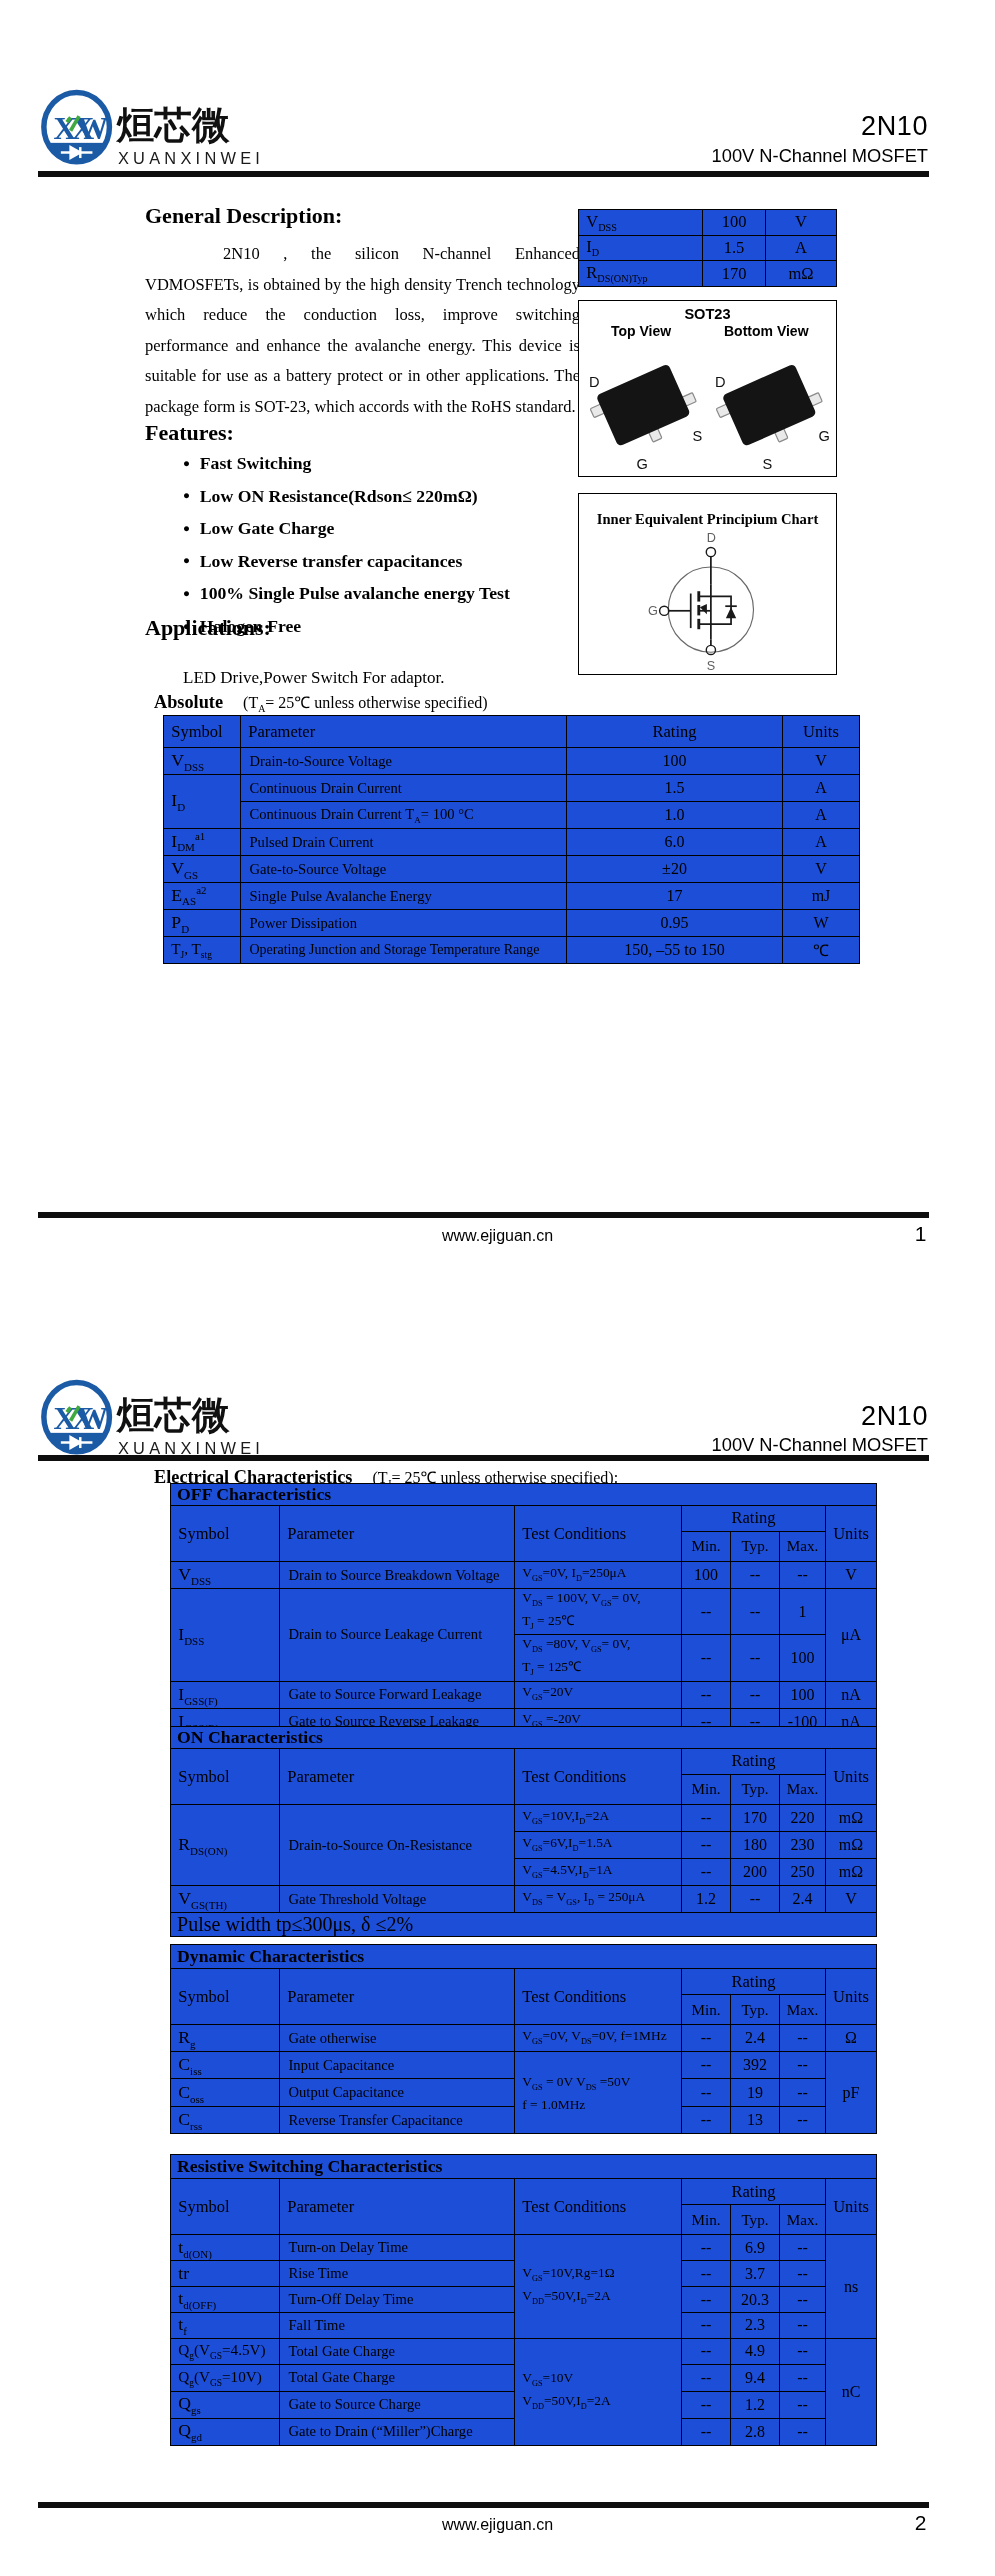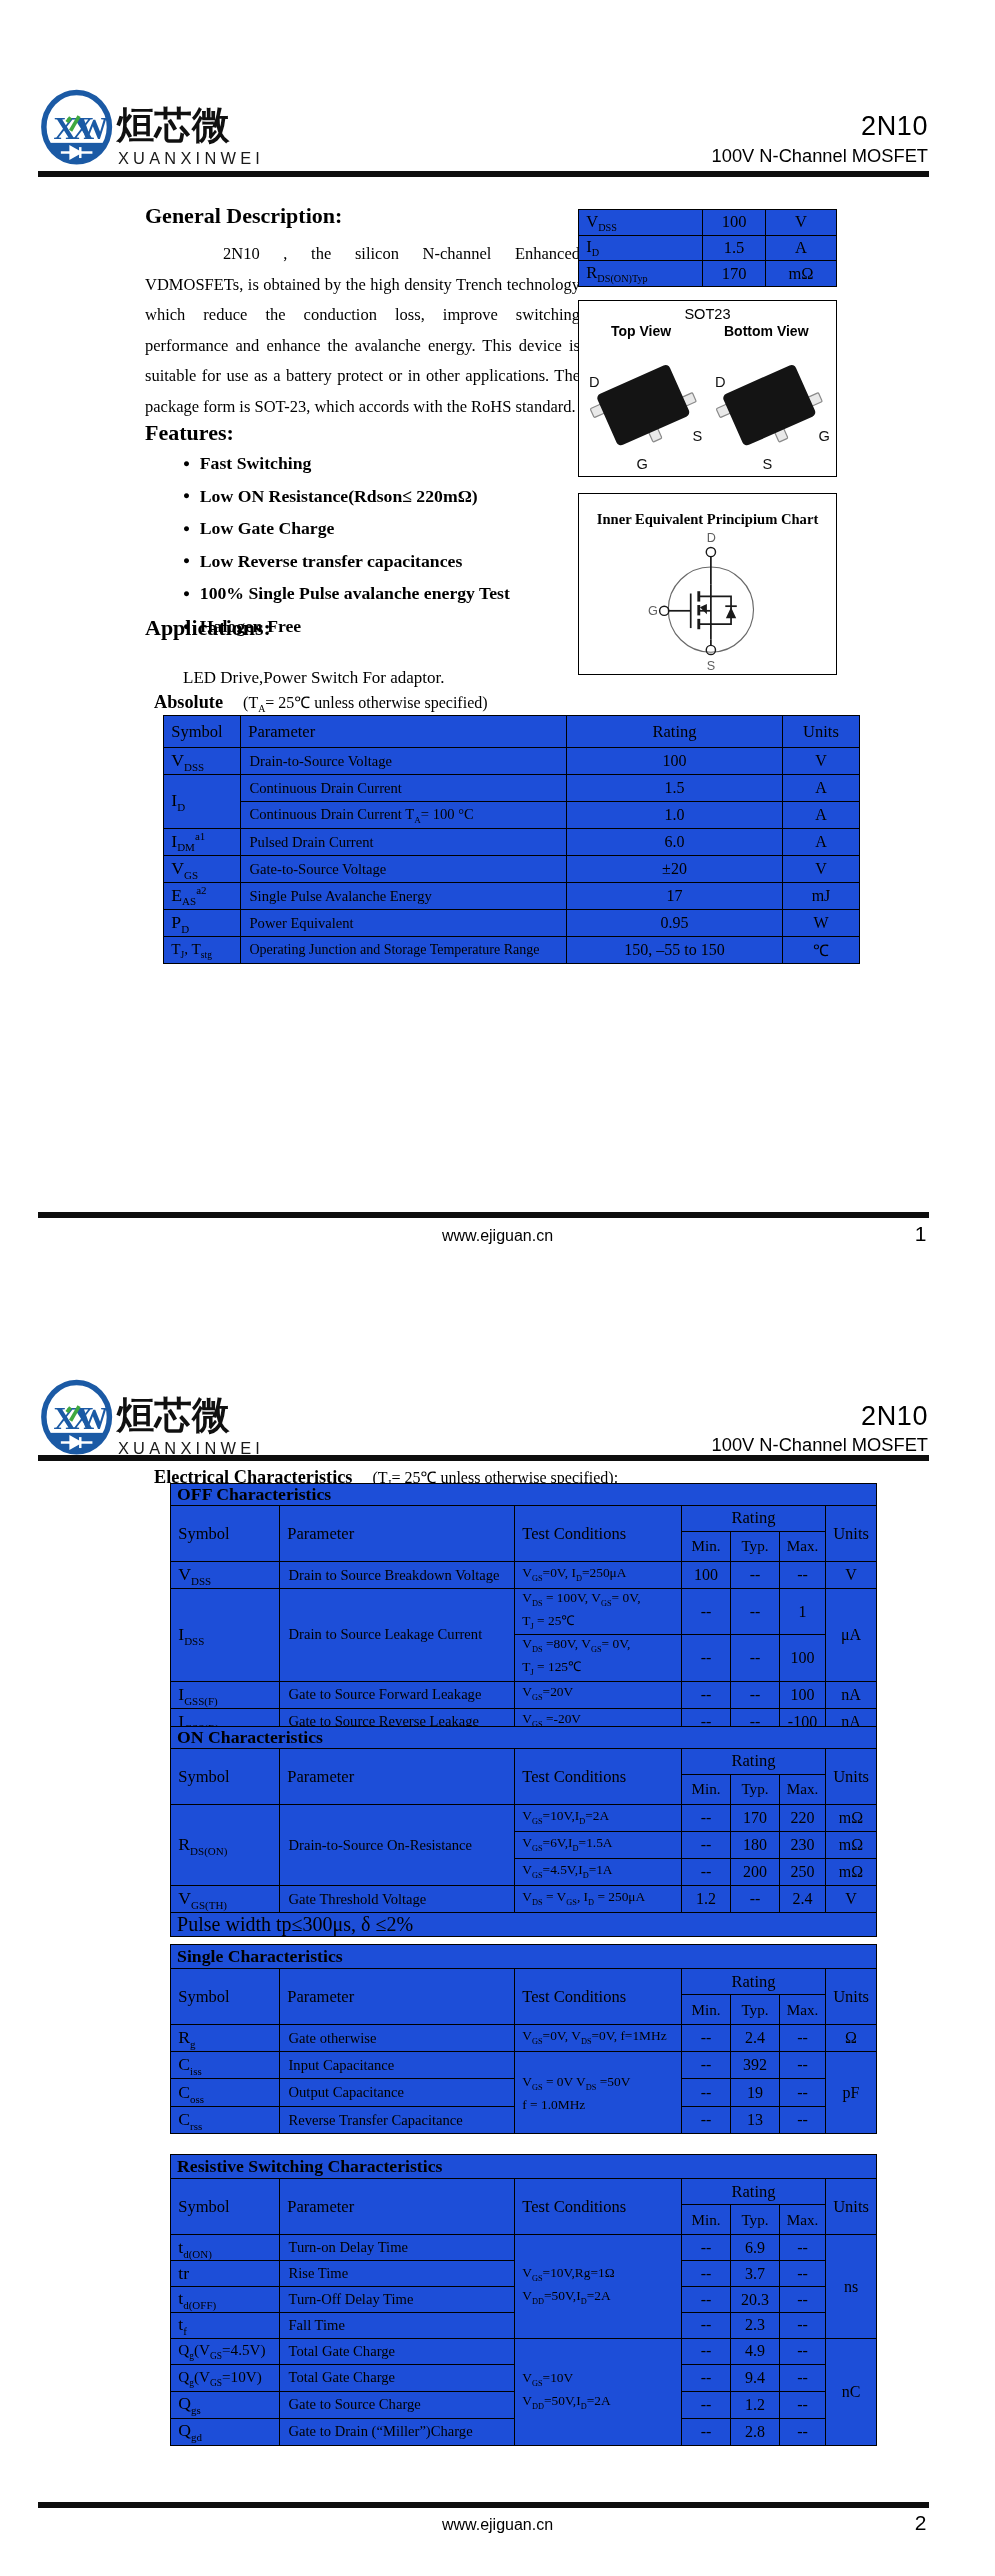--- a/index.html
+++ b/index.html
@@ -37,21 +37,21 @@
   .val { font-size:16px; text-align:center; }
   .unit{ font-size:16px; text-align:center; }
   .note{ font-size:20px; padding-left:6.1px; }
   .line{ display:block; }
 
   .spec td { font-size:16.5px; }
   .spec .lab { padding-left:7.3px; }
   .spec .v, .spec .u { text-align:center; }
 
   .box { position:absolute; border:1.2px solid #000; background:#fff; }
-  .boxtitle-sans { font-family:"Liberation Sans",sans-serif; font-weight:400; font-size:14.6px; text-align:center; }
+  .boxtitle-sans { font-family:"Liberation Sans",sans-serif; font-weight:700; font-size:14.6px; text-align:center; }
   .viewlab { font-family:"Liberation Sans",sans-serif; font-weight:700; font-size:14px;text-align:center; }
   .boxtitle-serif { font-weight:700; font-size:14.6px; text-align:center; }
   .footer-site { font-family:"Liberation Sans",sans-serif; font-size:16px; text-align:center; }
   .footer-page { font-family:"Liberation Sans",sans-serif; font-size:21px; }
   .brand-cn { font-family:"Liberation Sans",sans-serif; font-weight:700; }
 </style>
 </head>
 <body>
 
 <div class="page" id="page1">
@@ -261,21 +261,21 @@
         <td class="unit">V</td>
       </tr>
       <tr style="height:27px">
         <td class="sym">E<sub>AS</sub><sup>a2</sup></td>
         <td class="par">Single Pulse Avalanche Energy</td>
         <td class="val">17</td>
         <td class="unit">mJ</td>
       </tr>
       <tr style="height:27px">
         <td class="sym">P<sub>D</sub></td>
-        <td class="par">Power Equivalent</td>
+        <td class="par">Power Dissipation</td>
         <td class="val">0.95</td>
         <td class="unit">W</td>
       </tr>
       <tr style="height:27px">
         <td class="sym" style="font-size:15.2px">T<sub>J</sub>,  T<sub>stg</sub></td>
         <td class="par" style="font-size:14px">Operating Junction and Storage Temperature Range</td>
         <td class="val">150, –55 to 150</td>
         <td class="unit">℃</td>
       </tr>
     </tbody>
@@ -473,21 +473,21 @@
           <col style="width:109px">
           <col style="width:235px">
           <col style="width:167px">
           <col style="width:49px">
           <col style="width:49px">
           <col style="width:46px">
           <col style="width:51px">
         </colgroup>
       <tbody>
           <tr style="height:24.4px">
-        <td class="ttl bb3" colspan="7">Single Characteristics</td>
+        <td class="ttl bb3" colspan="7">Dynamic Characteristics</td>
       </tr>
       <tr style="height:25.6px">
         <td class="hd" rowspan="2">Symbol</td>
         <td class="hd" rowspan="2">Parameter</td>
         <td class="hd" rowspan="2">Test Conditions</td>
         <td class="hdc" colspan="3">Rating</td>
         <td class="hdc bb3" rowspan="2">Units</td>
       </tr>
       <tr style="height:30.5px">
         <td class="hds bb3">Min.</td>

